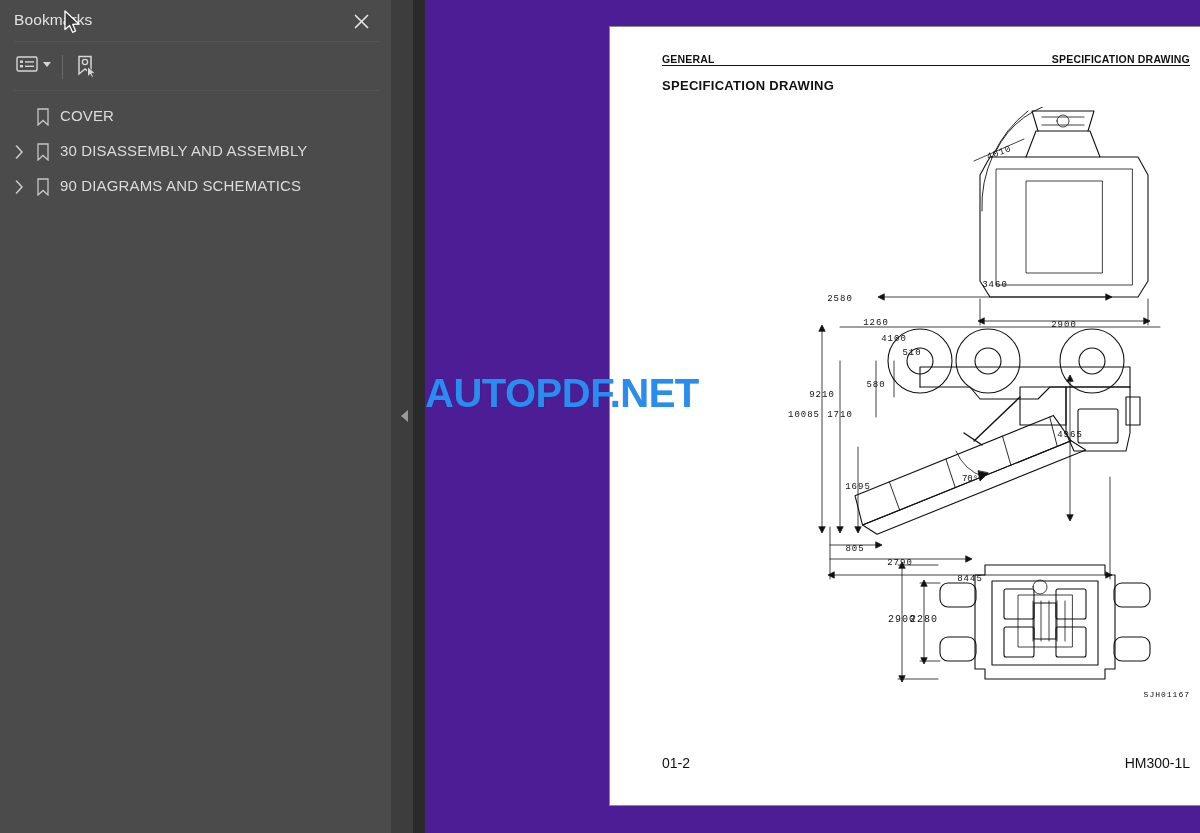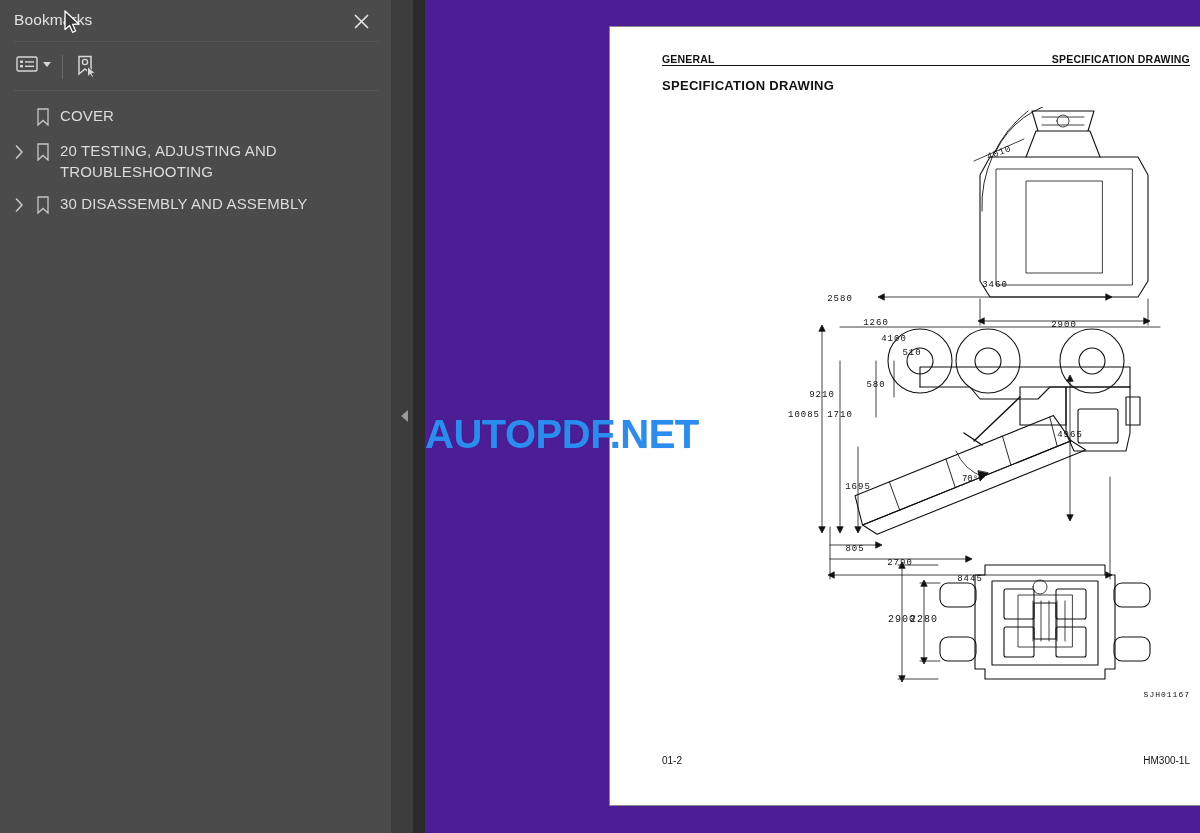--- a/index.html
+++ b/index.html
@@ -110,36 +110,36 @@
     font-size:10.5px;font-weight:bold;color:#111;letter-spacing:.2px;
   }
   .pg-title{
     position:absolute;left:52px;top:51px;
     font-size:13px;font-weight:bold;color:#111;letter-spacing:.3px;
   }
   .pg-foot{
     position:absolute;left:52px;right:40px;bottom:36px;height:14px;
     display:flex;justify-content:space-between;
   }
-  .pg-foot span{font-size:10px;color:#111;}
+  .pg-foot span{font-size:14px;color:#111;}
   .dwg-code{
     position:absolute;right:40px;bottom:106px;
     font-size:8px;font-weight:normal;color:#111;letter-spacing:1px;
     font-family:"Liberation Mono", monospace;
   }
 
   
   .dwg{
     position:absolute;left:30px;top:80px;width:560px;height:600px;
   }
   .dwg svg{display:block;}
 
   
   .watermark{
-    position:absolute;left:0px;top:412px;
+    position:absolute;left:0px;top:371px;
     font-size:40px;font-weight:bold;letter-spacing:-0.5px;
     font-family:"Liberation Sans", sans-serif;
     color:#2b8cf0;
     text-shadow:0 0 1px rgba(0,0,0,.25);
     white-space:nowrap;
     pointer-events:none;
   }
 
   
   .cursor{
@@ -194,49 +194,48 @@
           <svg width="14" height="18" viewBox="0 0 14 18" aria-hidden="true">
             <path d="M2 1 H12 V17 L7 12.4 L2 17 Z" fill="none" stroke="#c6c6c6" stroke-width="1.3"></path>
           </svg>
         </span>
         <span class="bm-label">COVER</span>
       </div>
 
 
 
 
-      <div class="bm-row">
-        <span class="bm-twisty">
-          <svg width="9" height="14" viewBox="0 0 9 14" aria-hidden="true">
-            <path d="M1.5 1 L7 7 L1.5 13" fill="none" stroke="#c9c9c9" stroke-width="1.6" stroke-linecap="round" stroke-linejoin="round"></path>
-          </svg>
-        </span>
-        <span class="bm-icon">
-          <svg width="14" height="18" viewBox="0 0 14 18" aria-hidden="true">
-            <path d="M2 1 H12 V17 L7 12.4 L2 17 Z" fill="none" stroke="#c6c6c6" stroke-width="1.3"></path>
-          </svg>
-        </span>
-        <span class="bm-label">20 TESTING, ADJUSTING AND
-TROUBLESHOOTING</span>
-      </div>
 
       <div class="bm-row">
         <span class="bm-twisty">
           <svg width="9" height="14" viewBox="0 0 9 14" aria-hidden="true">
             <path d="M1.5 1 L7 7 L1.5 13" fill="none" stroke="#c9c9c9" stroke-width="1.6" stroke-linecap="round" stroke-linejoin="round"></path>
           </svg>
         </span>
         <span class="bm-icon">
           <svg width="14" height="18" viewBox="0 0 14 18" aria-hidden="true">
             <path d="M2 1 H12 V17 L7 12.4 L2 17 Z" fill="none" stroke="#c6c6c6" stroke-width="1.3"></path>
           </svg>
         </span>
         <span class="bm-label">30 DISASSEMBLY AND ASSEMBLY</span>
       </div>
 
+      <div class="bm-row">
+        <span class="bm-twisty">
+          <svg width="9" height="14" viewBox="0 0 9 14" aria-hidden="true">
+            <path d="M1.5 1 L7 7 L1.5 13" fill="none" stroke="#c9c9c9" stroke-width="1.6" stroke-linecap="round" stroke-linejoin="round"></path>
+          </svg>
+        </span>
+        <span class="bm-icon">
+          <svg width="14" height="18" viewBox="0 0 14 18" aria-hidden="true">
+            <path d="M2 1 H12 V17 L7 12.4 L2 17 Z" fill="none" stroke="#c6c6c6" stroke-width="1.3"></path>
+          </svg>
+        </span>
+        <span class="bm-label">90 DIAGRAMS AND SCHEMATICS</span>
+      </div>
 
     </div>
 
     <div class="cursor">
       <svg width="18" height="26" viewBox="0 0 18 26" aria-hidden="true">
         <path d="M1 1 L1 19.5 L5.6 15.4 L8.6 22.3 L11.6 21 L8.7 14.3 L15 14 Z" fill="#3a3a3a" stroke="#ffffff" stroke-width="1.3" stroke-linejoin="round"></path>
       </svg>
     </div>
 
   </div>

